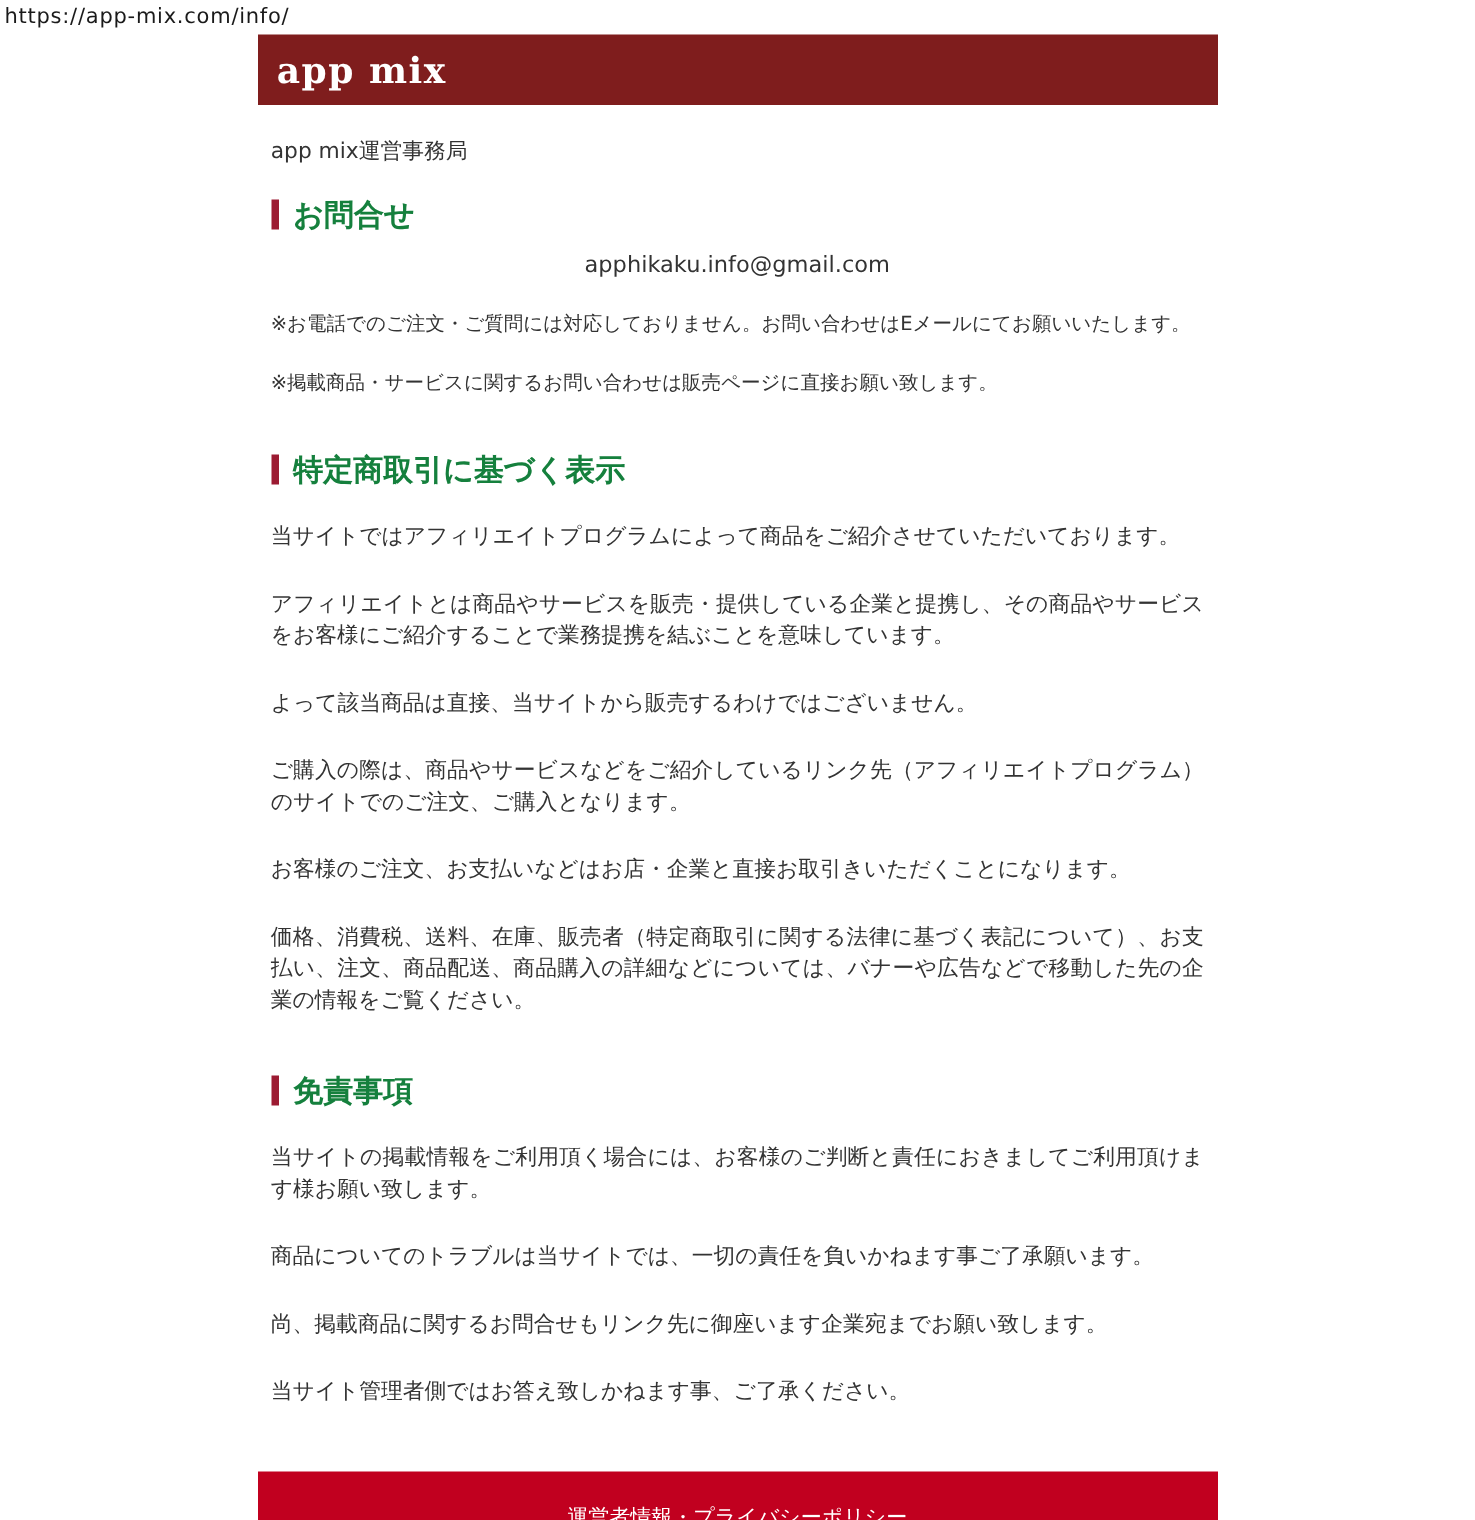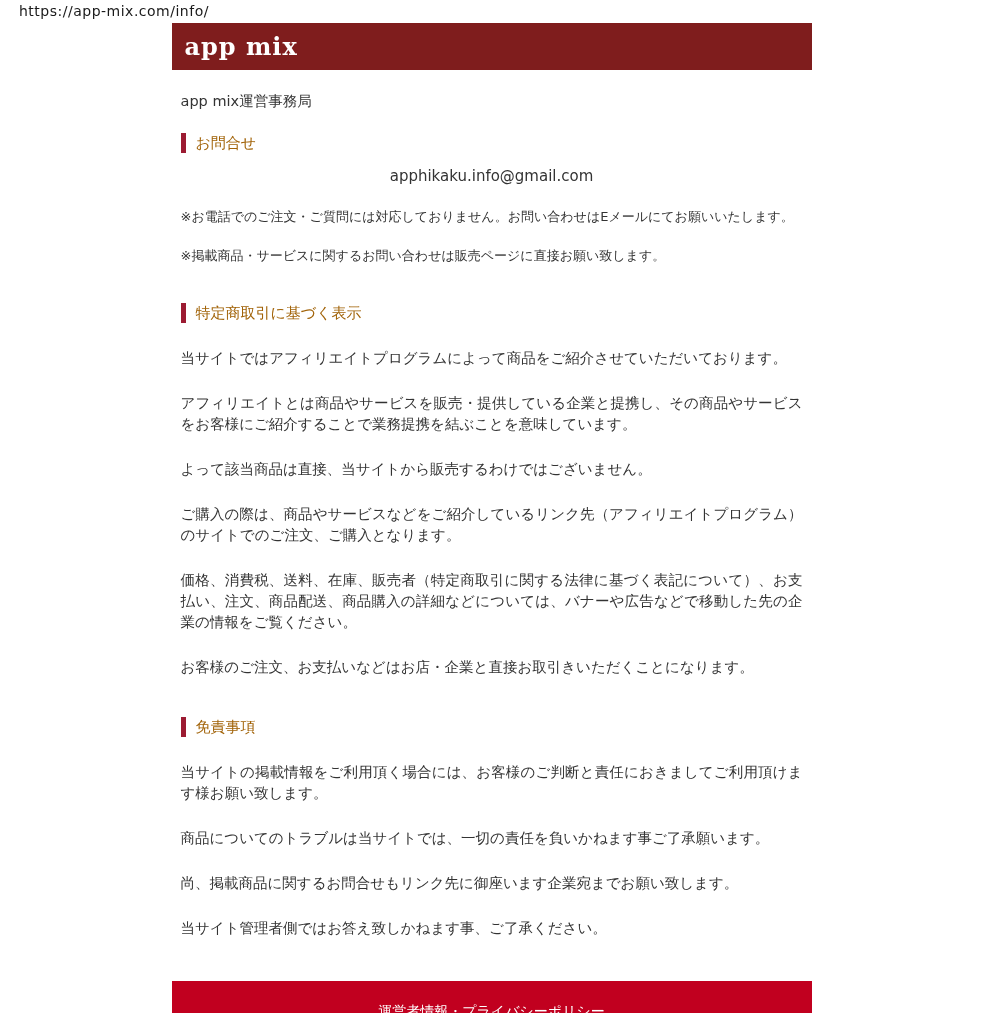--- a/index.html
+++ b/index.html
@@ -5,21 +5,21 @@
   * { margin: 0; padding: 0; box-sizing: border-box; }
   html, body { background: #ffffff; }
   body {
     width: 983px;
     min-height: 1013px;
     font-family: "DejaVu Sans", "Liberation Sans", sans-serif;
     color: #333333;
     overflow-x: hidden;
   }
   .url-bar {
-    padding: 2px 0 0 19px;
+    padding: 2px 0 0 3px;
     font-size: 14px;
     line-height: 18px;
     color: #1a1a1a;
     letter-spacing: 0.5px;
   }
   .container {
     width: 640px;
     margin: 0 auto;
   }
   .site-header {
@@ -41,23 +41,23 @@
     padding: 0 9px;
   }
   .operator-line {
     margin-top: 23px;
     font-size: 14.5px;
     line-height: 16px;
   }
   .section-heading {
     border-left: 5px solid #9c1b32;
     padding-left: 10px;
-    color: #a16207;
-    font-weight: normal;
-    font-size: 15px;
+    color: #15803d;
+    font-weight: bold;
+    font-size: 20px;
     line-height: 20px;
   }
   .heading-contact   { margin-top: 24px; }
   .heading-tokutei   { margin-top: 40px; }
   .heading-disclaimer{ margin-top: 39px; }
   .email-line {
     margin-top: 15px;
     font-size: 15px;
     line-height: 17px;
     text-align: center;
@@ -122,22 +122,22 @@
     <p class="note">※お電話でのご注文・ご質問には対応しておりません。お問い合わせはEメールにてお願いいたします。</p>
 
     <p class="note">※掲載商品・サービスに関するお問い合わせは販売ページに直接お願い致します。</p>
 
     <h2 class="section-heading heading-tokutei">特定商取引に基づく表示</h2>
 
     <p class="para first-after-heading">当サイトではアフィリエイトプログラムによって商品をご紹介させていただいております。</p>
     <p class="para">アフィリエイトとは商品やサービスを販売・提供している企業と提携し、その商品やサービスをお客様にご紹介することで業務提携を結ぶことを意味しています。</p>
     <p class="para">よって該当商品は直接、当サイトから販売するわけではございません。</p>
     <p class="para">ご購入の際は、商品やサービスなどをご紹介しているリンク先（アフィリエイトプログラム）のサイトでのご注文、ご購入となります。</p>
+    <p class="para">お客様のご注文、お支払いなどはお店・企業と直接お取引きいただくことになります。</p>
     <p class="para">価格、消費税、送料、在庫、販売者（特定商取引に関する法律に基づく表記について）、お支払い、注文、商品配送、商品購入の詳細などについては、バナーや広告などで移動した先の企業の情報をご覧ください。</p>
-    <p class="para">お客様のご注文、お支払いなどはお店・企業と直接お取引きいただくことになります。</p>
 
     <h2 class="section-heading heading-disclaimer">免責事項</h2>
 
     <p class="para first-after-heading">当サイトの掲載情報をご利用頂く場合には、お客様のご判断と責任におきましてご利用頂けます様お願い致します。</p>
     <p class="para">商品についてのトラブルは当サイトでは、一切の責任を負いかねます事ご了承願います。</p>
     <p class="para">尚、掲載商品に関するお問合せもリンク先に御座います企業宛までお願い致します。</p>
     <p class="para">当サイト管理者側ではお答え致しかねます事、ご了承ください。</p>
 
   </div>
 </div>

